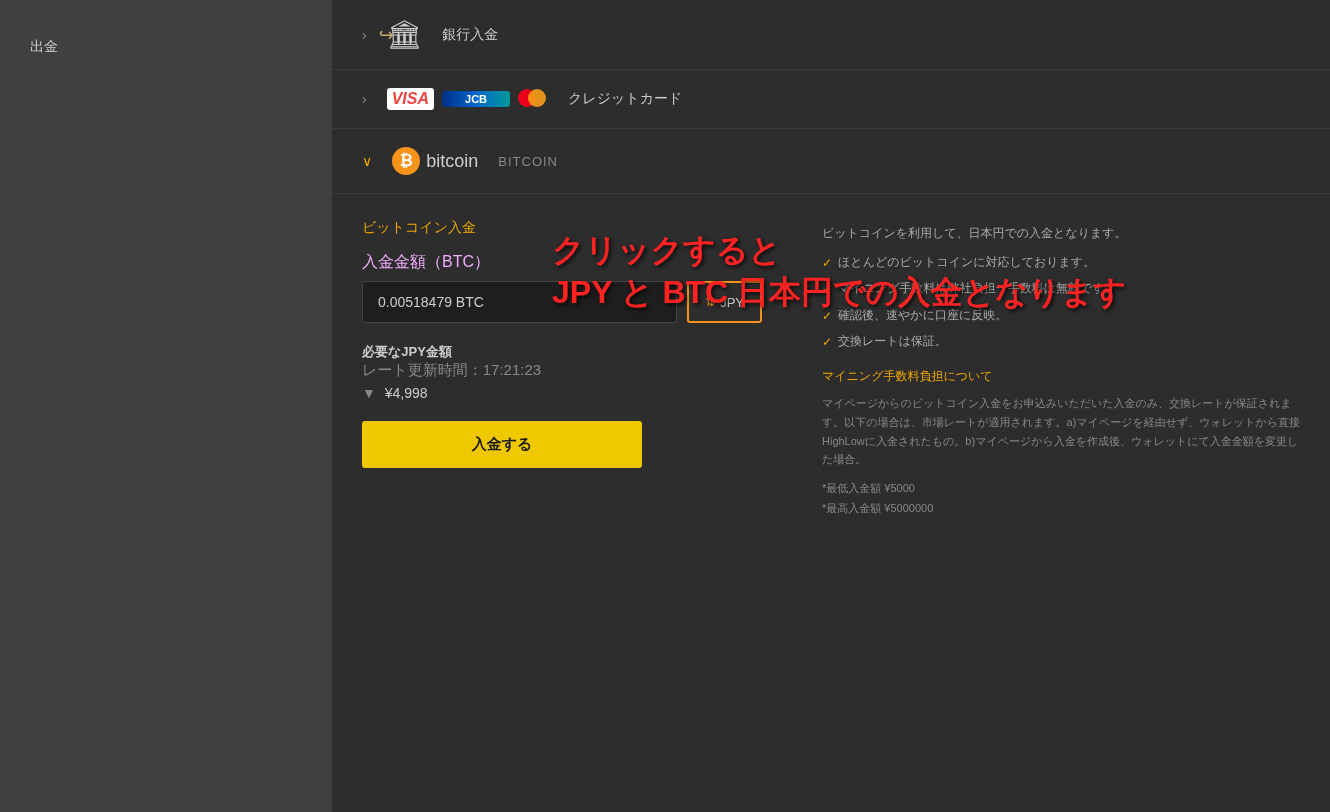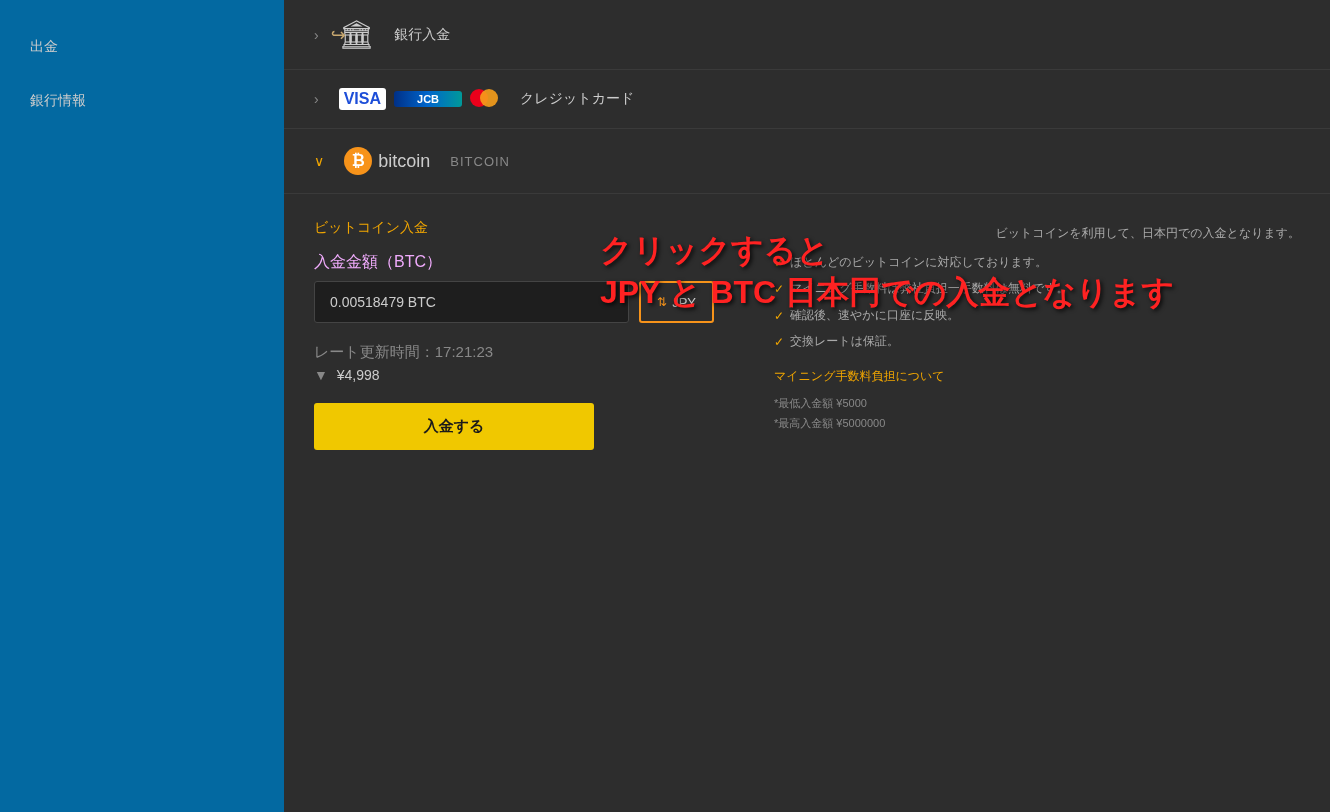--- a/index.html
+++ b/index.html
@@ -7,22 +7,22 @@
       background: #2a2a2a;
       font-family: 'Helvetica Neue', Arial, sans-serif;
       color: #ccc;
       width: 1330px;
       min-height: 812px;
       display: flex;
     }
 
     
     .sidebar {
-      width: 284px;
-      background: #0369a1;
+      width: 332px;
+      background: #404040;
       min-height: 812px;
       padding-top: 20px;
       flex-shrink: 0;
     }
     .sidebar-item {
       padding: 18px 30px;
       color: #ccc;
       font-size: 14px;
       cursor: pointer;
     }
@@ -70,24 +70,25 @@
       font-size: 18px;
       position: absolute;
       left: -8px;
       top: 6px;
     }
 
     
     .visa-text {
       font-weight: 900;
       font-size: 16px;
-      color: #1d4ed8;
+      color: #ef4444;
       background: white;
       padding: 2px 5px;
       border-radius: 3px;
+      font-style: italic;
     }
     .jcb-badge {
       background: linear-gradient(to right, #003087, #0066cc, #009999);
       color: white;
       font-size: 11px;
       font-weight: bold;
       padding: 2px 23px;
       border-radius: 3px;
     }
     .mastercard-icon {
@@ -249,21 +250,20 @@
 
     
     .info-section {
       font-size: 12px;
       color: #aaa;
       line-height: 1.6;
     }
     .info-section p {
       margin-bottom: 10px;
       font-size: 12px;
-      text-align: right;
     }
     .checkmark-list {
       list-style: none;
       margin-bottom: 15px;
     }
     .checkmark-list li {
       display: flex;
       align-items: flex-start;
       gap: 6px;
       margin-bottom: 6px;
@@ -289,43 +289,40 @@
     .min-max {
       font-size: 11px;
       color: #888;
       line-height: 1.8;
     }
 
     
     .annotation {
       position: fixed;
       top: 230px;
-      left: 600px;
+      left: 552px;
       pointer-events: none;
       z-index: 100;
     }
     .annotation-text {
       color: #ff2222;
       font-size: 32px;
       font-weight: 900;
       text-shadow: 2px 2px 4px rgba(0,0,0,0.8);
       line-height: 1.3;
       font-family: 'Hiragino Kaku Gothic Pro', 'Yu Gothic', sans-serif;
       white-space: nowrap;
     }
   </style>
 </head>
 <body>
 
 <div class="sidebar">
   <div class="sidebar-item">
     <span>出金</span>
-  </div>
-  <div class="sidebar-item">
-    <span>銀行情報</span>
   </div>
 </div>
 
 <div class="main-content">
 
   <div class="payment-row">
     <span class="chevron">›</span>
     <div class="icons">
       <span class="bank-icon">
         <span class="bank-icon-arrow">↪</span>
@@ -364,39 +361,41 @@
         <div class="section-title">ビットコイン入金</div>
         <div class="field-label">入金金額（BTC）</div>
         <div class="input-row">
           <input class="amount-input" type="text" value="0.00518479 BTC" style="">
           <button class="currency-toggle">
             <span class="arrows">⇅</span>
             <span>JPY</span>
           </button>
         </div>
         <div class="jpy-required">
+          <div class="jpy-label">必要なJPY金額</div>
           <div class="rate-time">レート更新時間：17:21:23</div>
           <div class="jpy-amount">
             <span style="color:#888;margin-right:5px;">▼</span>
             <span>¥4,998</span>
           </div>
         </div>
         <button class="deposit-btn">入金する</button>
       </div>
 
       <div class="form-right">
         <div class="info-section">
           <p>ビットコインを利用して、日本円での入金となります。</p>
           <ul class="checkmark-list">
             <li>ほとんどのビットコインに対応しております。</li>
             <li>マイニング手数料は弊社負担一手数料は無料です。</li>
             <li>確認後、速やかに口座に反映。</li>
             <li>交換レートは保証。</li>
           </ul>
           <div class="mining-title">マイニング手数料負担について</div>
+          <div class="mining-body">マイページからのビットコイン入金をお申込みいただいた入金のみ、交換レートが保証されます。以下の場合は、市場レートが適用されます。a)マイページを経由せず、ウォレットから直接HighLowに入金されたもの。b)マイページから入金を作成後、ウォレットにて入金金額を変更した場合。</div>
           <div class="min-max">
             <div>*最低入金額 ¥5000</div>
             <div>*最高入金額 ¥5000000</div>
           </div>
         </div>
       </div>
     </div>
   </div>
 </div>
 

